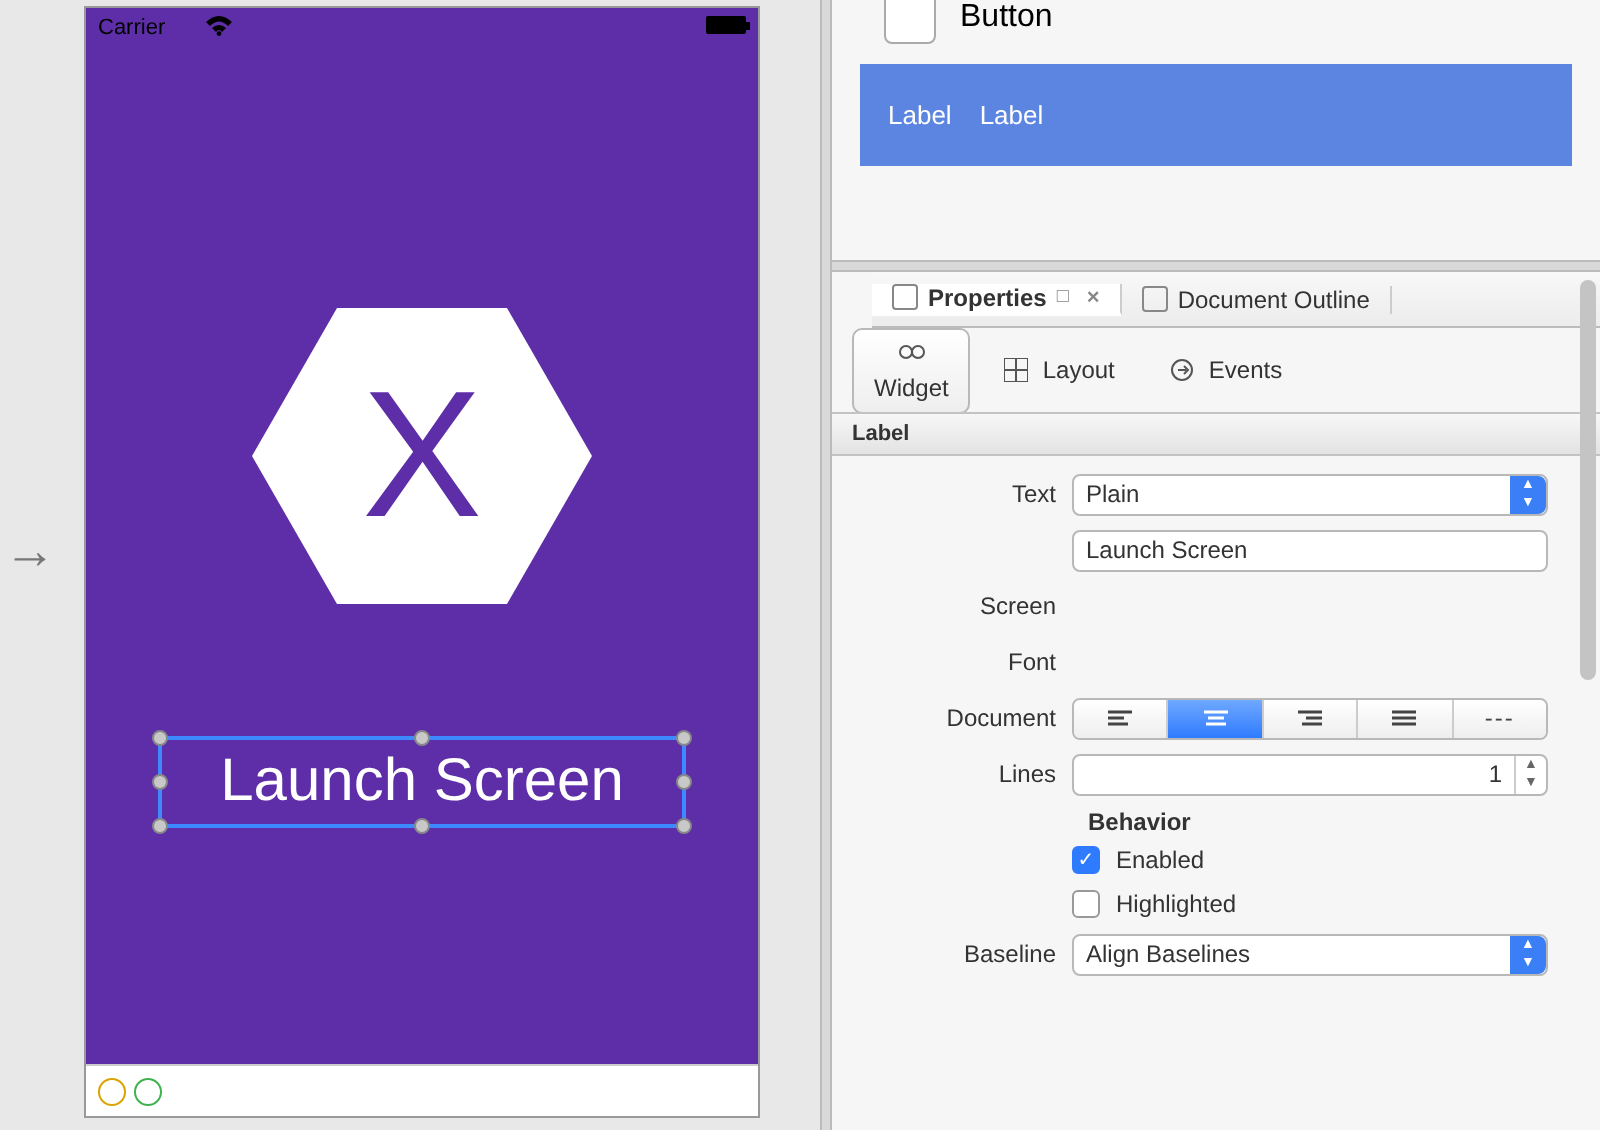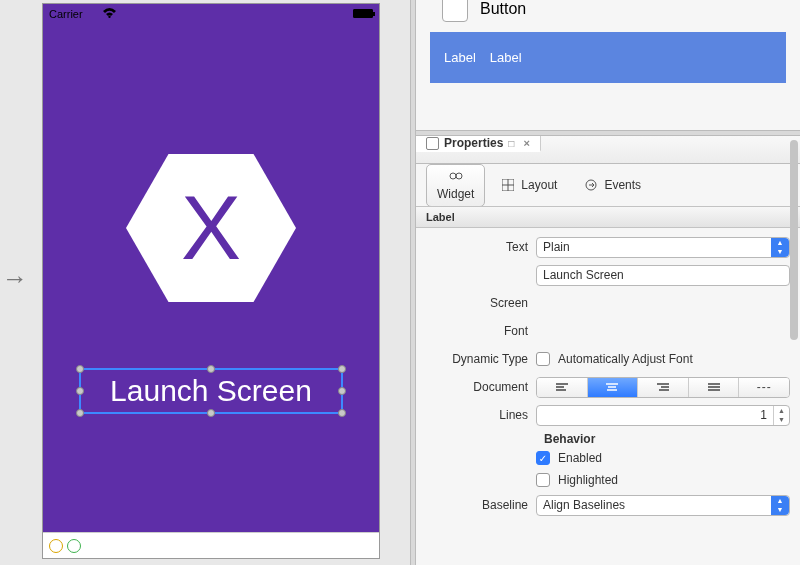--- a/index.html
+++ b/index.html
@@ -33,31 +33,31 @@
   
   .right-pane { flex:1; display:flex; flex-direction:column; background:#f6f6f6; position:relative; }
   .scrollbar { position:absolute; right:2px; top:140px; width:8px; height:200px; background:#c4c4c4; border-radius:4px;}
   .toolbox { height:130px; padding:0 14px 4px 14px; overflow:hidden; }
   .tb-button-prev { height:26px; display:flex; align-items:center; gap:12px; margin:-4px 0 10px 12px;}
   .tb-button-prev .sq { width:26px; height:26px; border:1.5px solid #aaa; border-radius:4px; background:#fff;}
   .tb-label-item { background:#5b85e0; color:#fff; padding:18px 14px; border-radius:0; font-size:13px; display:flex; gap:14px;}
   .hdiv { height:6px; background:#d9d9d9; border-top:1px solid #bbb; border-bottom:1px solid #bbb;}
 
   
-  .panels-tabs { height:28px; background:linear-gradient(#f8f8f8,#ececec); border-bottom:1px solid #bcbcbc; display:flex; align-items:flex-start; font-size:12px; color:#333;}
+  .panels-tabs { height:28px; background:linear-gradient(#f8f8f8,#ececec); border-bottom:1px solid #bcbcbc; display:flex; align-items:center; font-size:12px; color:#333;margin-left:20px;}
   .ptab { display:flex; align-items:center; gap:5px; padding:0 10px; border-right:1px solid #ccc;}
   .ptab.active { background:#fff; border-bottom:2px solid #fff; font-weight:600;}
   .ptab .ticon { width:13px; height:13px; border:1px solid #888; border-radius:2px;}
   .ptab .close { font-size:11px; color:#888; margin-left:4px;}
   .widget-tabs { height:42px; display:flex; align-items:center; gap:6px; padding:6px 10px; background:#f6f6f6;}
   .wtab { display:flex; align-items:center; gap:5px; padding:5px 10px; border:1px solid transparent; border-radius:5px; font-size:12px; color:#333; cursor:default;}
   .wtab.active { border:1px solid #b9b9b9; background:linear-gradient(#fff,#eee);flex-direction:column;}
   .wtab .wicon { width:14px; height:12px; display:inline-block;}
   .section-hdr { height:22px; background:linear-gradient(#f7f7f7,#e3e3e3); border-top:1px solid #c3c3c3; border-bottom:1px solid #c3c3c3; font-size:11px; font-weight:600; color:#333; display:flex; align-items:center; padding:0 10px;}
-  .props-body { flex:1; overflow:hidden; padding:6px 10px 0 0; font-size:12px; color:#333;}
+  .props-body { flex:1; overflow:hidden; padding:6px 26px 0 0; font-size:12px; color:#333;}
   .prow { display:flex; align-items:center; height:26px; margin-bottom:2px;}
   .prow .plabel { width:120px; text-align:right; padding-right:8px; color:#333;}
   .prow .pfield { flex:1; display:flex; align-items:center; gap:4px;}
   .mac-select { flex:1; height:21px; background:#fff; border:1px solid #b8b8b8; border-radius:4px; display:flex; align-items:center; padding:0 22px 0 6px; position:relative; font-size:12px;}
   .mac-select .stepper { position:absolute; right:0; top:0; width:18px; height:100%; background:#3a7ff5; border-radius:0 4px 4px 0; display:flex; flex-direction:column;}
   .mac-select .stepper div{flex:1; display:flex; align-items:center; justify-content:center; color:#fff; font-size:7px;}
   .mac-input { flex:1; height:21px; background:#fff; border:1px solid #b8b8b8; border-radius:4px; padding:0 6px; display:flex; align-items:center; font-size:12px;}
   .mac-input.right { justify-content:flex-end; padding-right:22px; position:relative;}
   .mac-input .inpstep { position:absolute; right:0; top:0; width:16px; height:100%; border-left:1px solid #ccc; display:flex; flex-direction:column;}
   .mac-input .inpstep div{flex:1; font-size:7px; display:flex; align-items:center; justify-content:center; color:#666;}
@@ -136,20 +136,24 @@
 
     <div class="hdiv"></div>
 
     <div class="panels-tabs">
       <div class="ptab active">
         <span class="ticon"></span>
         <span>Properties</span>
         <span style="font-size:10px;color:#888">□</span>
         <span class="close">×</span>
       </div>
+      <div class="ptab">
+        <span class="ticon"></span>
+        <span>Document Outline</span>
+      </div>
     </div>
 
     <div class="widget-tabs">
       <div class="wtab active">
         <span class="wicon"><svg width="14" height="10" viewBox="0 0 14 10">
               <circle cx="4" cy="5" r="3" fill="none" stroke="#555"></circle>
               <circle cx="10" cy="5" r="3" fill="none" stroke="#555"></circle>
             </svg></span>
         <span>Widget</span>
       </div>
@@ -195,27 +199,20 @@
           </div>
         </div>
       </div>
       <div class="prow">
         <div class="plabel">Screen</div>
       </div>
       <div class="prow">
         <div class="plabel">Font</div>
       </div>
       <div class="prow">
-        <div class="plabel">Dynamic Type</div>
-        <div class="pfield">
-          <span class="checkbox"></span>
-          <span style="margin-left:4px">Automatically Adjust Font</span>
-        </div>
-      </div>
-      <div class="prow">
         <div class="plabel">Document</div>
         <div class="pfield">
           <div class="seg">
             <div class="segbtn">
                 <svg width="14" height="10">
                   <line x1="1" y1="2" x2="13" y2="2" stroke="#444" stroke-width="1.5"></line>
                   <line x1="1" y1="5" x2="9" y2="5" stroke="#444" stroke-width="1.5"></line>
                   <line x1="1" y1="8" x2="11" y2="8" stroke="#444" stroke-width="1.5"></line>
                 </svg>
               </div>

